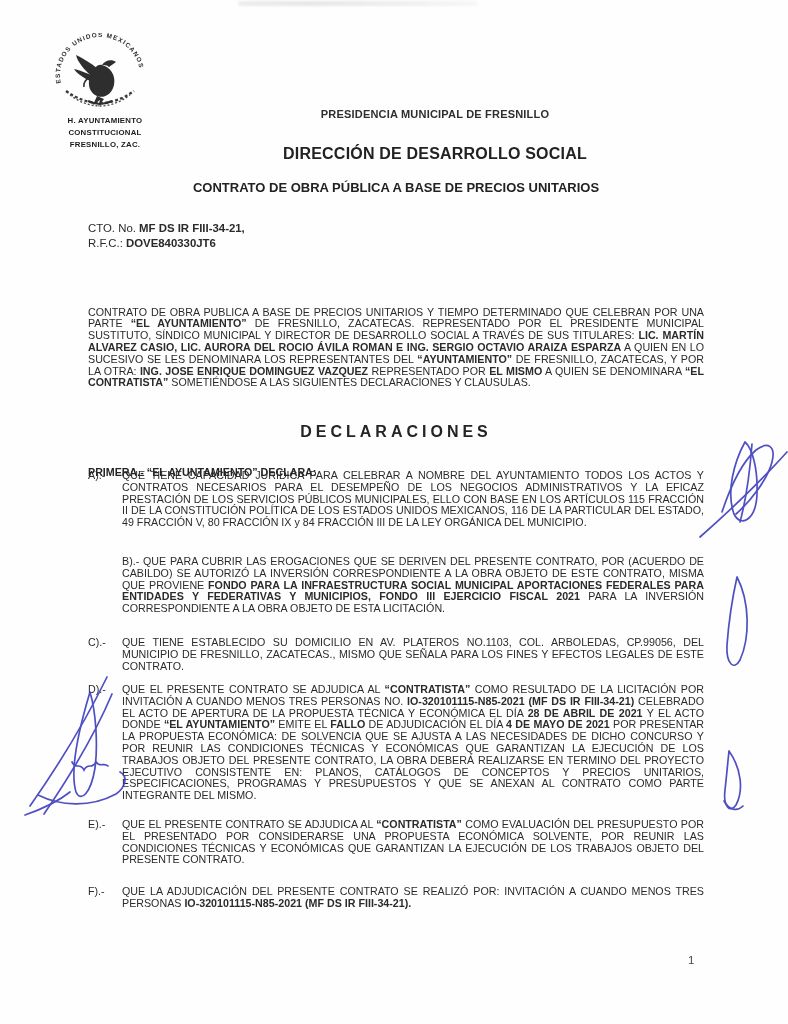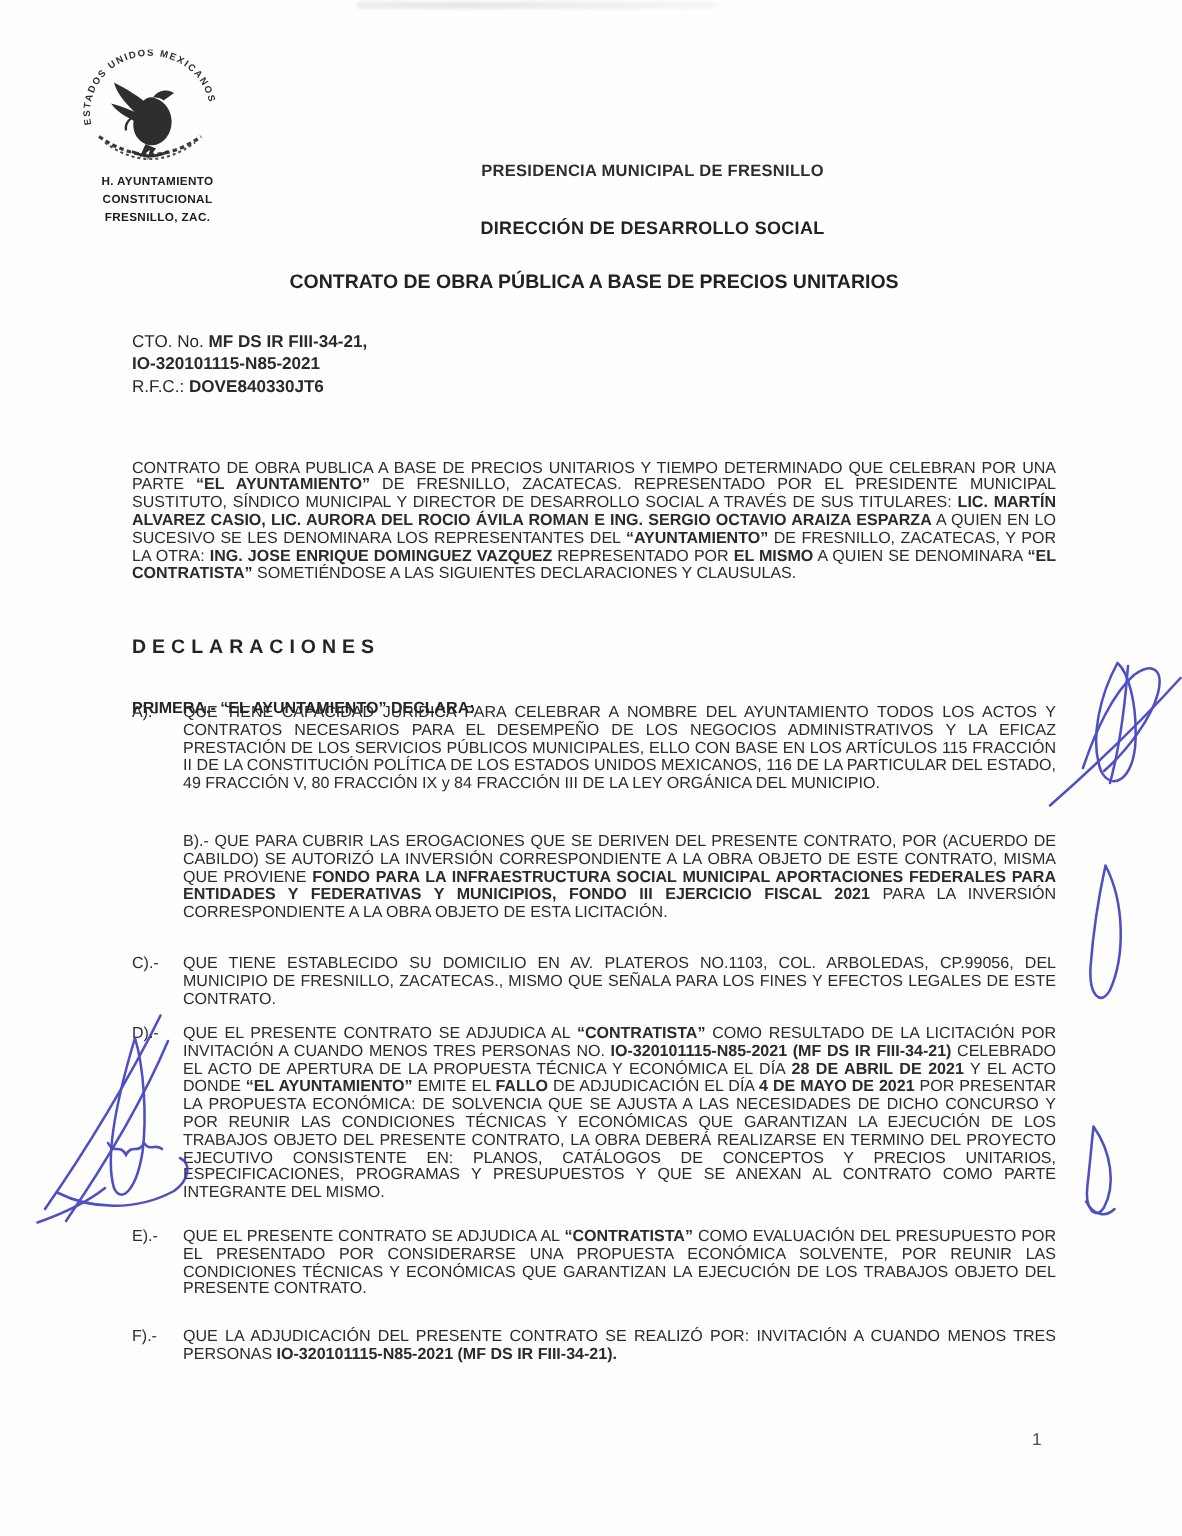--- a/index.html
+++ b/index.html
@@ -22,38 +22,38 @@
     text-align:center;font-size:7.8px;font-weight:bold;line-height:12px;
     color:#1c1c1c;letter-spacing:.25px;
   }
   
   .h-title{
     position:absolute;left:170px;top:108px;width:530px;text-align:center;
     font-size:11px;font-weight:700;color:#2e2e2e;letter-spacing:.2px;
   }
   .h-subtitle{
     position:absolute;left:170px;top:145px;width:530px;text-align:center;
-    font-size:12px;font-weight:bold;color:#222;letter-spacing:.2px;
+    font-size:16px;font-weight:bold;color:#222;letter-spacing:.2px;
   }
   .h-doctype{
     position:absolute;left:88px;top:180px;width:616px;text-align:center;
     font-size:13px;font-weight:bold;color:#222;
   }
   .cto-block{
     position:absolute;left:88px;top:221px;width:628px;
     font-size:11.4px;line-height:15px;color:#2a2a2a;
   }
   
   .bodytext{
     font-size:10.7px;line-height:11.8px;text-align:justify;color:#2b2b2b;
   }
   .intro{position:absolute;left:88px;top:296px;width:616px;}
   .decl-heading{
-    position:absolute;left:88px;top:423px;width:616px;text-align:left;
-    font-size:13px;font-weight:bold;letter-spacing:4px;color:#242424;
+    position:absolute;left:88px;top:423px;width:616px;text-align:center;
+    font-size:16px;font-weight:bold;letter-spacing:4px;color:#242424;
   }
   .primera{
     position:absolute;left:88px;top:450px;width:616px;
     font-size:10.7px;font-weight:bold;color:#242424;margin-top:16px;
   }
   .clause{position:absolute;left:88px;width:616px;display:flex;}
   .clause .lbl{flex:none;width:34px;}
   .clause .txt{flex:1;}
   .clause-a{top:470px;}
   .clause-b{top:556px;left:122px;width:582px;}
@@ -99,21 +99,20 @@
     <div>CONSTITUCIONAL</div>
     <div>FRESNILLO, ZAC.</div>
   </div>
 
   <div class="h-title">PRESIDENCIA MUNICIPAL DE FRESNILLO</div>
   <div class="h-subtitle">DIRECCIÓN DE DESARROLLO SOCIAL</div>
   <div class="h-doctype">CONTRATO DE OBRA PÚBLICA A BASE DE PRECIOS UNITARIOS</div>
 
   <div class="cto-block">
     <div><span>CTO. No. </span><b>MF DS IR FIII-34-21,</b></div>
-    <div><b>IO-320101115-N85-2021</b></div>
     <div><span>R.F.C.: </span><b>DOVE840330JT6</b></div>
   </div>
 
   <p class="bodytext intro"><span>CONTRATO DE OBRA PUBLICA A BASE DE PRECIOS UNITARIOS Y TIEMPO DETERMINADO QUE CELEBRAN POR UNA PARTE </span><b>“EL AYUNTAMIENTO”</b><span> DE FRESNILLO, ZACATECAS. REPRESENTADO POR EL PRESIDENTE MUNICIPAL SUSTITUTO, SÍNDICO MUNICIPAL Y DIRECTOR DE DESARROLLO SOCIAL A TRAVÉS DE SUS TITULARES: </span><b>LIC. MARTÍN ALVAREZ CASIO, LIC. AURORA DEL ROCIO ÁVILA ROMAN E ING. SERGIO OCTAVIO ARAIZA ESPARZA</b><span> A QUIEN EN LO SUCESIVO SE LES DENOMINARA LOS REPRESENTANTES DEL </span><b>“AYUNTAMIENTO”</b><span> DE FRESNILLO, ZACATECAS, Y POR LA OTRA: </span><b>ING. JOSE ENRIQUE DOMINGUEZ VAZQUEZ</b><span> REPRESENTADO POR </span><b>EL MISMO</b><span> A QUIEN SE DENOMINARA </span><b>“EL CONTRATISTA”</b><span> SOMETIÉNDOSE A LAS SIGUIENTES DECLARACIONES Y CLAUSULAS.</span></p>
 
   <div class="decl-heading">DECLARACIONES</div>
   <div class="primera">PRIMERA.- “EL AYUNTAMIENTO” DECLARA:</div>
 
   <div class="bodytext clause clause-a">
     <span class="lbl">A).-</span>

